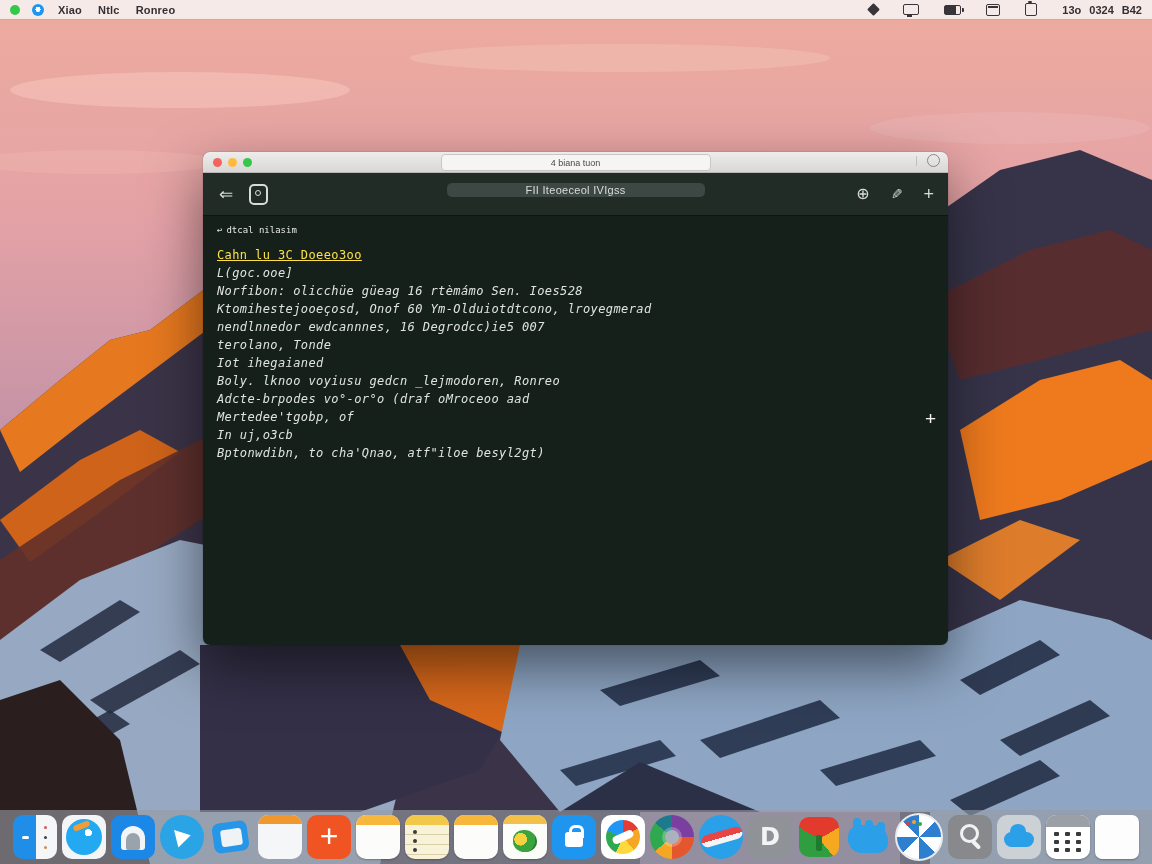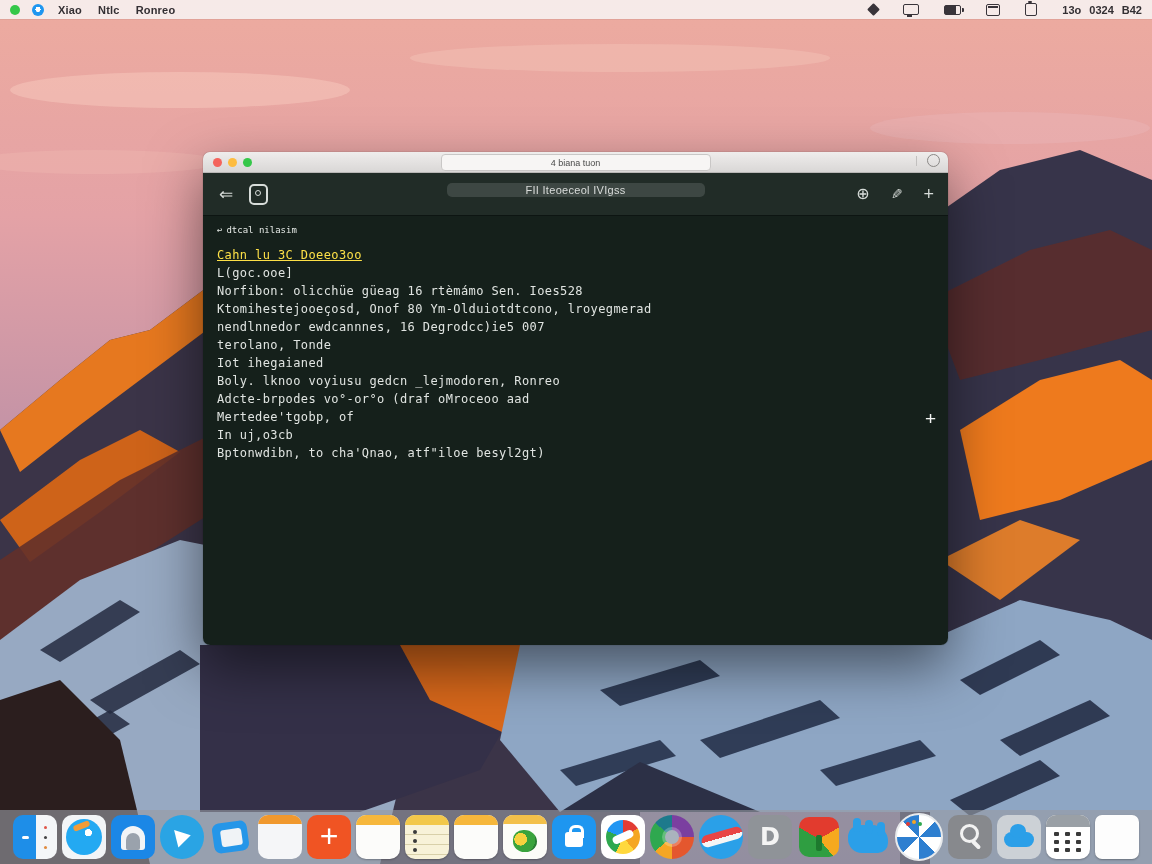--- a/index.html
+++ b/index.html
@@ -52,21 +52,21 @@
   .tool-right{position:absolute;right:14px;top:0;height:42px;display:flex;align-items:center;gap:21px;color:#d7dcd9;}
   .icon-target{font-size:16px;line-height:1;}
   .icon-compose{font-size:14px;line-height:1;transform:scaleX(-1);}
   .icon-plus{font-size:18px;line-height:1;font-weight:400;}
   .content{flex:1;background:#15201b;position:relative;padding:9px 14px;
     font-family:"DejaVu Sans Mono",monospace;color:#e0e4e1;}
   .content-header{font-size:9px;color:#e6eae7;display:flex;align-items:center;gap:4px;margin-bottom:9px;
     font-family:"DejaVu Sans Mono",monospace;}
   .hdr-icon{font-size:9px;}
   .msg-link{font-size:12px;color:#fde047;text-decoration:underline;line-height:18px;display:inline-block;letter-spacing:.4px;}
-  .msg-line{font-size:12px;line-height:18px;letter-spacing:.4px;white-space:pre;}
+  .msg-line{font-size:12px;line-height:18px;letter-spacing:.4px;white-space:pre;font-style:italic;}
   .float-add{position:absolute;right:12px;top:192px;color:#f2f4f3;font-size:19px;
     font-family:"Liberation Sans",sans-serif;cursor:default;}
   
   .dock{position:absolute;left:0;right:0;bottom:0;height:54px;z-index:40;
     background:rgba(151,155,163,.62);display:flex;align-items:center;justify-content:center;gap:5px;}
   .di{width:44px;height:44px;border-radius:10px;position:relative;flex:0 0 auto;}
   .di-finder{background:linear-gradient(90deg,#1e8ee8 0 52%,#f4f6f8 52% 100%);}
   .di-finder::before{content:"";position:absolute;left:9px;top:21px;width:7px;height:3px;background:#fff;border-radius:2px;}
   .di-finder::after{content:"";position:absolute;right:10px;top:11px;width:3px;height:3px;border-radius:50%;background:#e05548;box-shadow:0 10px 0 #444,0 20px 0 #e08b3f;}
   .di-safari{background:#f3f5f7;}
@@ -222,21 +222,21 @@
   </div>
 
   <div class="content">
     <div class="content-header">
       <span class="hdr-icon">↩</span>
       <span>dtcal nilasim</span>
     </div>
     <a class="msg-link">Cahn lu 3C Doeeo3oo</a>
     <div class="msg-line">L(goc.ooe]</div>
     <div class="msg-line">Norfibon: olicchüe güeag 16 rtèmámo Sen. Ioes528</div>
-    <div class="msg-line">Ktomihestejooeçosd, Onof 80 Ym-Olduiotdtcono, lroyegmerad</div>
+    <div class="msg-line">Ktomihestejooeçosd, Onof 60 Ym-Olduiotdtcono, lroyegmerad</div>
     <div class="msg-line">nendlnnedor ewdcannnes, 16 Degrodcc)ie5 007</div>
     <div class="msg-line">terolano, Tonde</div>
     <div class="msg-line">Iot ihegaianed</div>
     <div class="msg-line">Boly. lknoo voyiusu gedcn _lejmodoren, Ronreo</div>
     <div class="msg-line">Adcte-brpodes vo°-or°o (draf oMroceoo aad</div>
     <div class="msg-line">Mertedee'tgobp, of</div>
     <div class="msg-line">In uj,o3cb</div>
     <div class="msg-line">Bptonwdibn, to cha'Qnao, atf"iloe besyl2gt)</div>
     <span class="float-add">+</span>
   </div>

